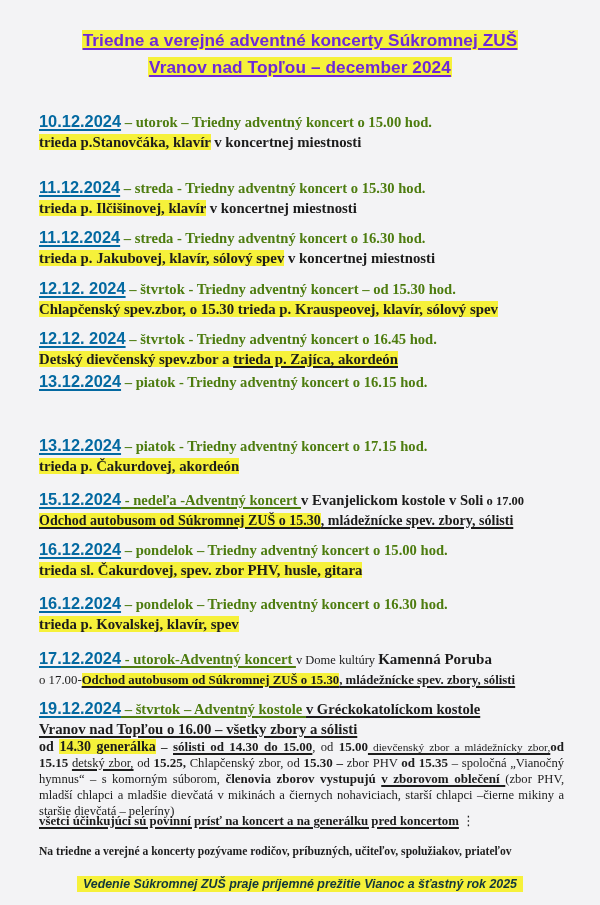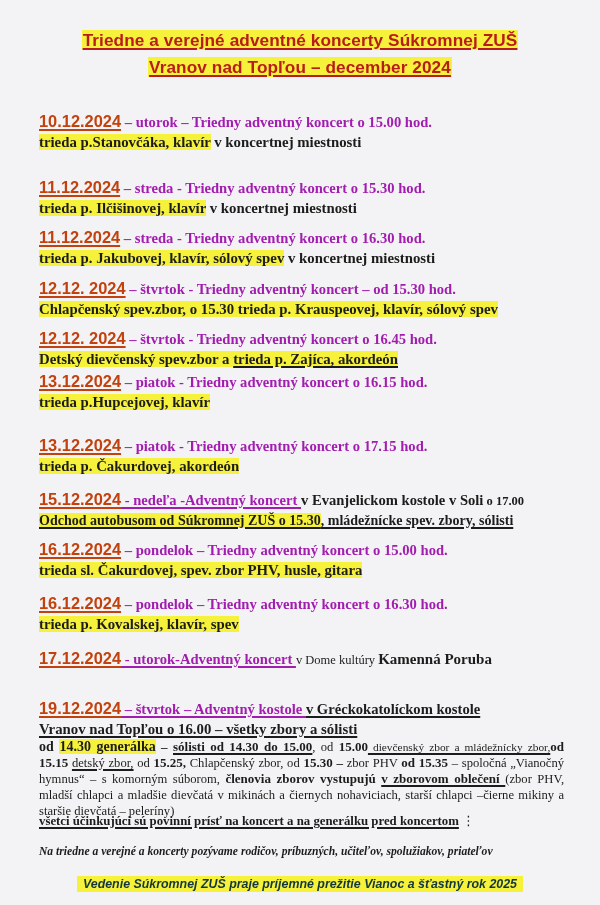--- a/index.html
+++ b/index.html
@@ -3,32 +3,32 @@
 <meta charset="utf-8">
 <style>
   html, body { margin:0; padding:0; }
   body {
     width:600px; height:905px; background:#f3f3f5; overflow:hidden;
     position:relative; color:#1c1c1c;
     font-family:"Liberation Serif", serif;
   }
   .hl { background:#f6f13a; }
   .u { text-decoration:underline; text-decoration-thickness:1.5px; text-underline-offset:2px; }
-  .red { color:#a21caf; }
+  .red { color:#4d7c0f; }
   .title {
     position:absolute; left:0; width:600px; text-align:center;
     font-family:"Liberation Sans", sans-serif; font-weight:bold;
-    font-size:17.2px; color:#b91c1c; letter-spacing:0.1px;
+    font-size:17.2px; color:#6d28d9; letter-spacing:0.1px;
   }
   .title span { background:#f6f13a; text-decoration:underline; text-decoration-thickness:1.5px; text-underline-offset:2px; padding:0 1px; }
   .entry { position:absolute; left:39px; width:555px; }
   .line { white-space:nowrap; font-weight:bold; font-size:14.6px; line-height:20px; }
   .date {
     font-family:"Liberation Sans", sans-serif; font-weight:bold; font-size:16.4px;
-    text-decoration:underline; text-decoration-thickness:1.5px; text-underline-offset:2px; color:#c2410c;
+    text-decoration:underline; text-decoration-thickness:1.5px; text-underline-offset:2px; color:#0369a1;
   }
   .sub { font-weight:bold; font-size:14.8px; line-height:20px; white-space:nowrap; }
   .norm { font-weight:normal; }
   .small { font-size:12.5px; }
   .para { position:absolute; left:39px; width:490px; font-size:12.6px; line-height:16px; text-align:justify; }
   .para b { font-size:13px; }
   .invite { position:absolute; left:39px; font-size:12.6px; font-weight:bold; white-space:nowrap; }
   .footer {
     position:absolute; left:0; width:600px; text-align:center; top:877px;
     font-family:"Liberation Sans", sans-serif; font-weight:bold; font-style:italic;
@@ -62,21 +62,20 @@
   <div class="sub"><span class="hl">Chlapčenský spev.zbor, o 15.30 trieda p. Krauspeovej, klavír, sólový spev</span></div>
 </div>
 
 <div class="entry" style="top:328px;">
   <div class="line"><span class="date">12.12. 2024</span><span class="red"> – štvrtok - Triedny adventný koncert o 16.45 hod.</span></div>
   <div class="sub"><span class="hl">Detský dievčenský spev.zbor a </span><span class="hl u">trieda p. Zajíca, akordeón</span></div>
 </div>
 
 <div class="entry" style="top:371px;">
   <div class="line"><span class="date">13.12.2024</span><span class="red"> – piatok - Triedny  adventný koncert o 16.15 hod.</span></div>
-  <div class="sub"><span class="hl">trieda p.Hupcejovej, klavír</span></div>
 </div>
 
 <div class="entry" style="top:435px;">
   <div class="line"><span class="date">13.12.2024</span><span class="red"> – piatok - Triedny  adventný koncert o 17.15 hod.</span></div>
   <div class="sub"><span class="hl">trieda p. Čakurdovej, akordeón</span></div>
 </div>
 
 <div class="entry" style="top:489px;">
   <div class="line"><span class="date">15.12.2024</span><span class="red u"> - nedeľa -Adventný koncert </span><span>v Evanjelickom kostole v Soli</span><span class="small"> o 17.00</span></div>
   <div class="sub" style="font-size:14px;"><span class="hl u">Odchod autobusom od Súkromnej ZUŠ o 15.30</span><span class="u">,  mládežnícke spev. zbory,   sólisti</span></div>
@@ -87,29 +86,30 @@
   <div class="sub"><span class="hl">trieda sl. Čakurdovej, spev. zbor PHV, husle, gitara</span></div>
 </div>
 
 <div class="entry" style="top:593px;">
   <div class="line"><span class="date">16.12.2024</span><span class="red"> – pondelok – Triedny adventný koncert o 16.30 hod.</span></div>
   <div class="sub"><span class="hl">trieda p. Kovalskej, klavír, spev</span></div>
 </div>
 
 <div class="entry" style="top:648px;">
   <div class="line"><span class="date">17.12.2024</span><span class="red u">  -  utorok-Adventný  koncert </span><span class="small norm"> v Dome  kultúry </span><span style="font-size:15px;">Kamenná  Poruba</span></div>
+  <div class="sub" style="font-size:12.8px;"><span class="norm">o 17.00-</span><span class="hl u">Odchod autobusom od Súkromnej ZUŠ o 15.30</span><span class="u">, mládežnícke spev. zbory,   sólisti</span></div>
 </div>
 
 <div class="entry" style="top:698px;">
   <div class="line"><span class="date">19.12.2024</span><span class="red u">  –  štvrtok  –  Adventný  kostole </span><span class="u">v Gréckokatolíckom  kostole</span></div>
   <div class="sub u">Vranov nad Topľou o 16.00 – všetky zbory a sólisti</div>
 </div>
 
 <div class="para" style="top:739px; width:525px;">
   <b style="font-size:14px;">od </b><b class="hl" style="font-size:14px;">14.30 generálka</b><b> – </b><b class="u">sólisti od 14.30  do 15.00</b><span>, od </span><b>15.00</b><span class="u" style="font-size:11.4px;"> dievčenský zbor a mládežnícky zbor,</span><b>od</b>
   <b>15.15</b> <span class="u">detský zbor,</span><span> od </span><b>15.25,</b><span> Chlapčenský zbor,  od </span><b>15.30 –</b><span> zbor PHV  </span><b>od 15.35</b><span> – spoločná „Vianočný hymnus“ – s komorným súborom, </span><b>členovia zborov vystupujú</b> <b class="u">v zborovom oblečení </b><span>(zbor PHV, mladší chlapci a mladšie dievčatá v mikinách a čiernych nohaviciach, starší chlapci –čierne mikiny a staršie dievčatá – peleríny)</span>
 </div>
 
 <div class="invite" style="top:813px; font-size:12.8px;"><span class="u">všetci účinkujúci sú povinní prísť na koncert a na generálku pred koncertom</span><span class="norm"> ⋮</span></div>
 
-<div class="invite" style="top:845px; font-size:11.6px;font-style:italic;">Na triedne a verejné a koncerty pozývame rodičov, príbuzných, učiteľov, spolužiakov, priateľov</div>
+<div class="invite" style="top:845px; font-size:11.6px;">Na triedne a verejné a koncerty pozývame rodičov, príbuzných, učiteľov, spolužiakov, priateľov</div>
 
 <div class="footer"><span>Vedenie Súkromnej ZUŠ  praje príjemné prežitie Vianoc a šťastný rok 2025</span></div>
 
 </body></html>

